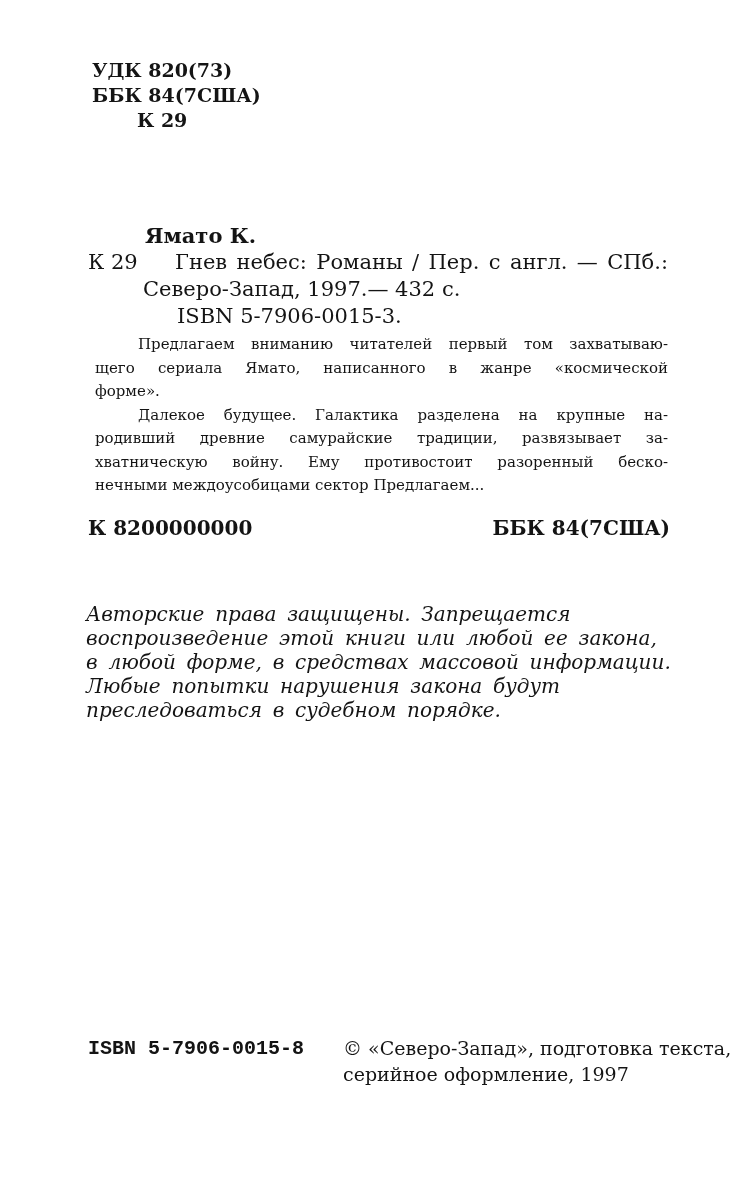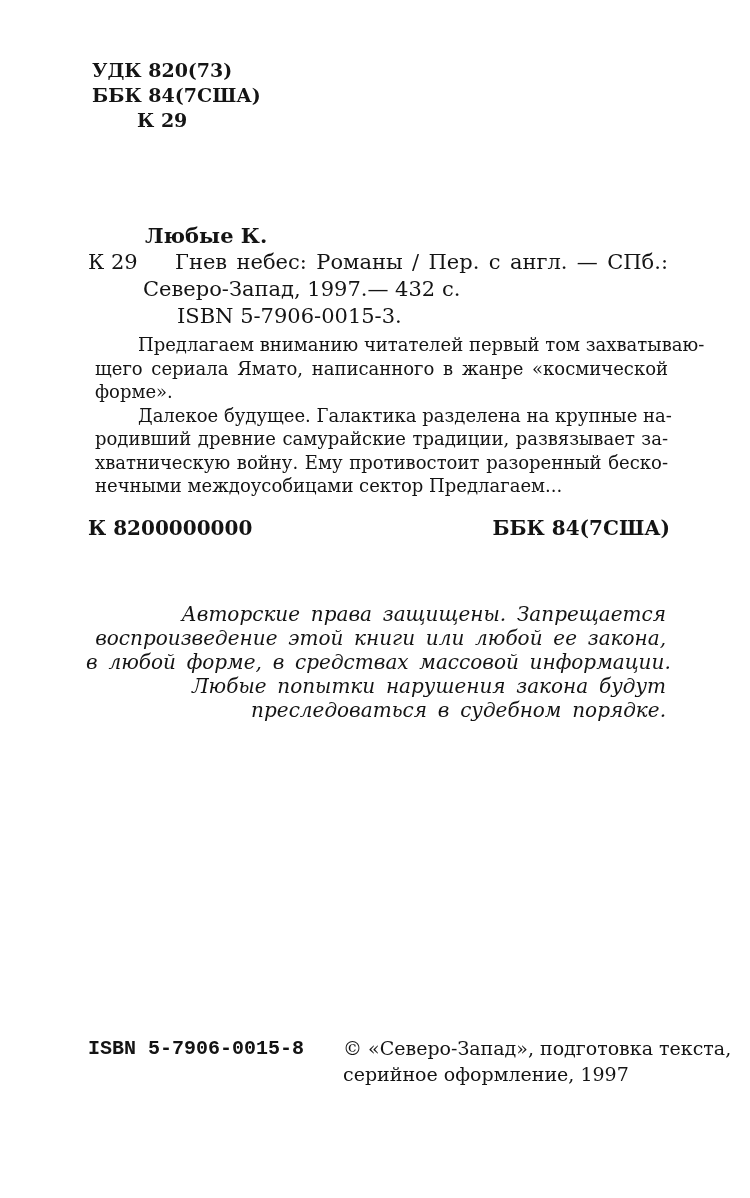--- a/index.html
+++ b/index.html
@@ -30,36 +30,36 @@
   .catalog .row { display: flex; }
   .catalog .sign { width: 87px; flex: 0 0 87px; white-space: nowrap; }
   .jline { text-align: justify; text-align-last: justify; white-space: nowrap; }
   .catalog .title1 { flex: 1 1 auto; }
   .catalog .title2 { padding-left: 55px; white-space: nowrap; }
   .catalog .isbn { padding-left: 89px; white-space: nowrap; }
 
   
   .annotation {
     left: 95px; top: 333px; width: 573px;
-    font-size: 18px; line-height: 23.5px;
+    font-size: 15px; line-height: 23.5px;
   }
   .annotation .line { white-space: nowrap; }
   .annotation .first { padding-left: 43px; }
 
   
   .code-row {
     left: 88px; top: 516px; width: 582px;
     display: flex; justify-content: space-between;
     font-size: 20px; font-weight: 700; white-space: nowrap;
   }
 
   
   .notice {
     left: 86px; top: 602px; width: 580px;
-    text-align: right; font-style: italic;
+    text-align: left; font-style: italic;
     font-size: 20px; line-height: 24px;
     word-spacing: 0.22em;
   }
   .notice .line { white-space: nowrap; }
 
   
   .footer-isbn {
     left: 88px; top: 1037px;
     font-size: 20px; font-weight: 700; white-space: nowrap; font-family: Liberation Mono, monospace;
   }
@@ -74,21 +74,21 @@
 
 <div>
 
   <div class="abs top-codes">
     <div>УДК 820(73)</div>
     <div>ББК 84(7США)</div>
     <div class="indent">К 29</div>
   </div>
 
   <div class="abs catalog">
-    <div class="author">Любые К.</div>
+    <div class="author">Ямато К.</div>
     <div class="row">
       <span class="sign">К 29</span>
       <div class="title1 jline">Гнев небес: Романы / Пер. с англ. — СПб.:</div>
     </div>
     <div class="title2">Северо-Запад, 1997.— 432 с.</div>
     <div class="isbn">ISBN 5-7906-0015-3.</div>
   </div>
 
   <div class="abs annotation">
     <div class="line first jline">Предлагаем вниманию читателей первый том захватываю-</div>

